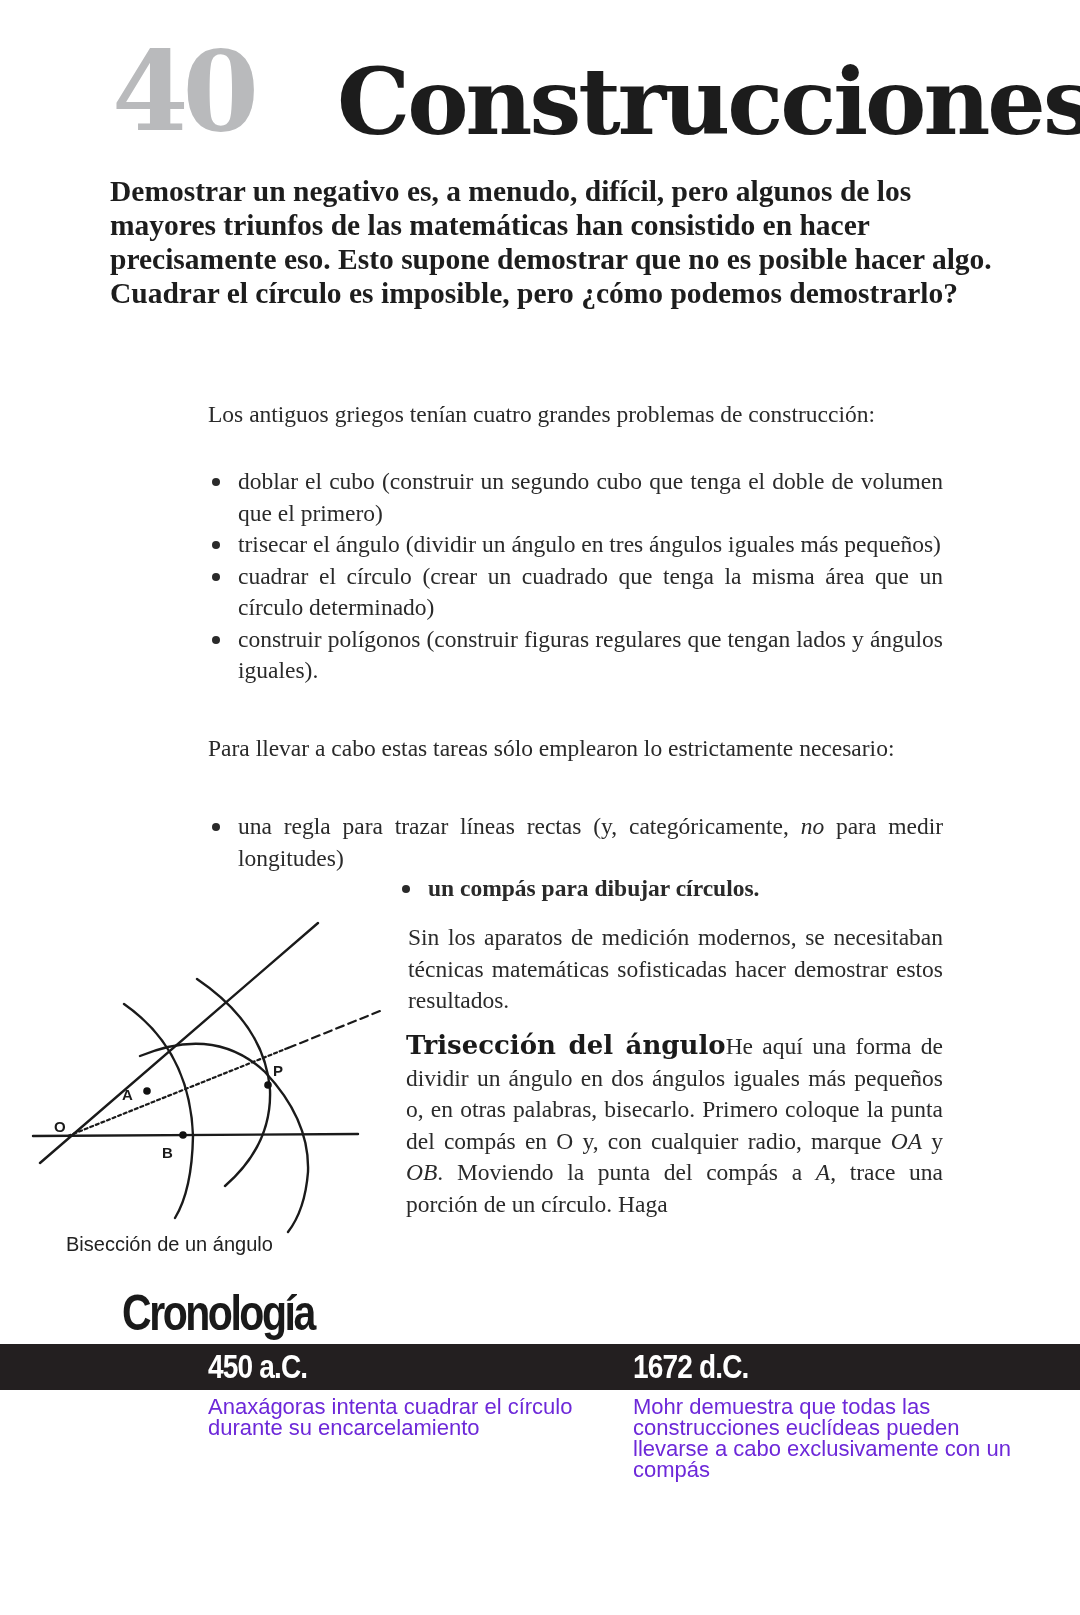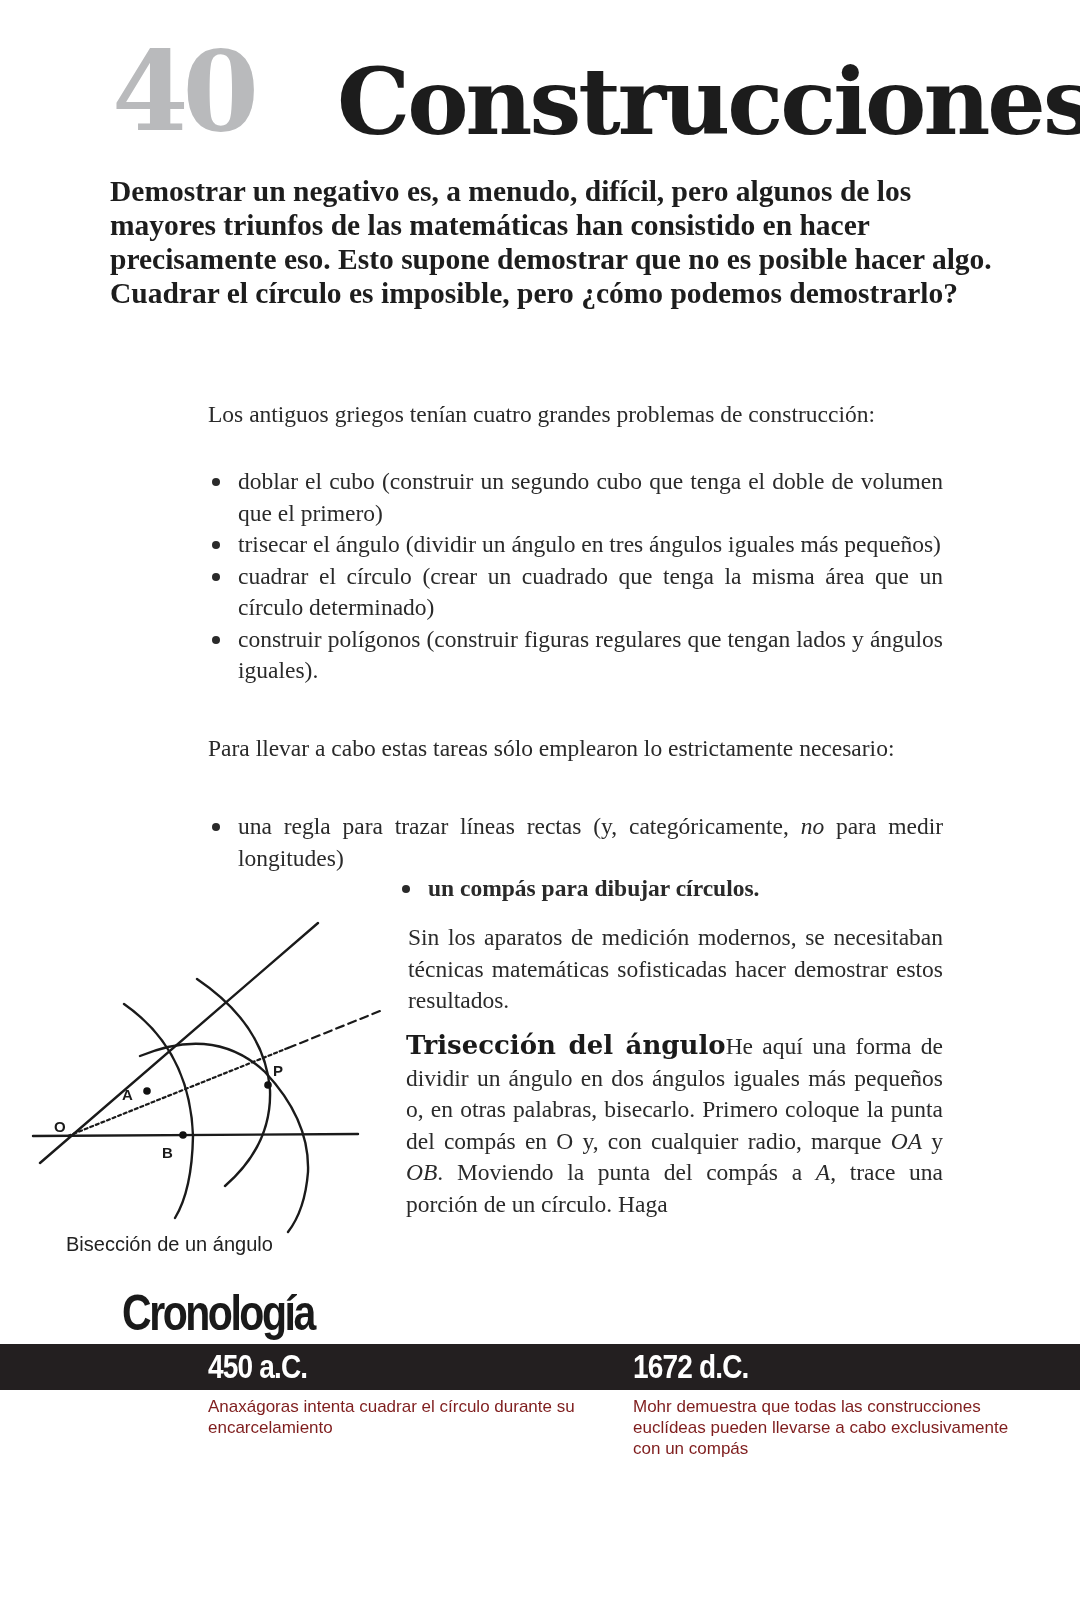--- a/index.html
+++ b/index.html
@@ -53,21 +53,21 @@
   .timeline-bar {
     left: 0; top: 1344px; width: 1080px; height: 46px; background: #231f20;
   }
   .tl-year {
     font-family: "Liberation Sans", sans-serif; font-weight: bold; font-size: 33px; line-height: 46px;
     color: #ffffff; letter-spacing: -1px; transform: scaleX(0.85); transform-origin: left top;
   }
   .y1 { left: 208px; top: 1344px; }
   .y2 { left: 633px; top: 1344px; }
   .tl-desc {
-    font-family: "Liberation Sans", sans-serif; font-size: 17px; line-height: 21px; color: #7f1d1d;
+    font-family: "Liberation Sans", sans-serif; font-size: 22px; line-height: 21px; color: #6d28d9;
   }
   .d1 { left: 208px; top: 1396px; width: 380px; }
   .d2 { left: 633px; top: 1396px; width: 400px; }
 </style>
 </head>
 <body>
 
 <div class="abs chapter-number">40</div>
 <div class="abs chapter-title">Construcciones</div>
 

